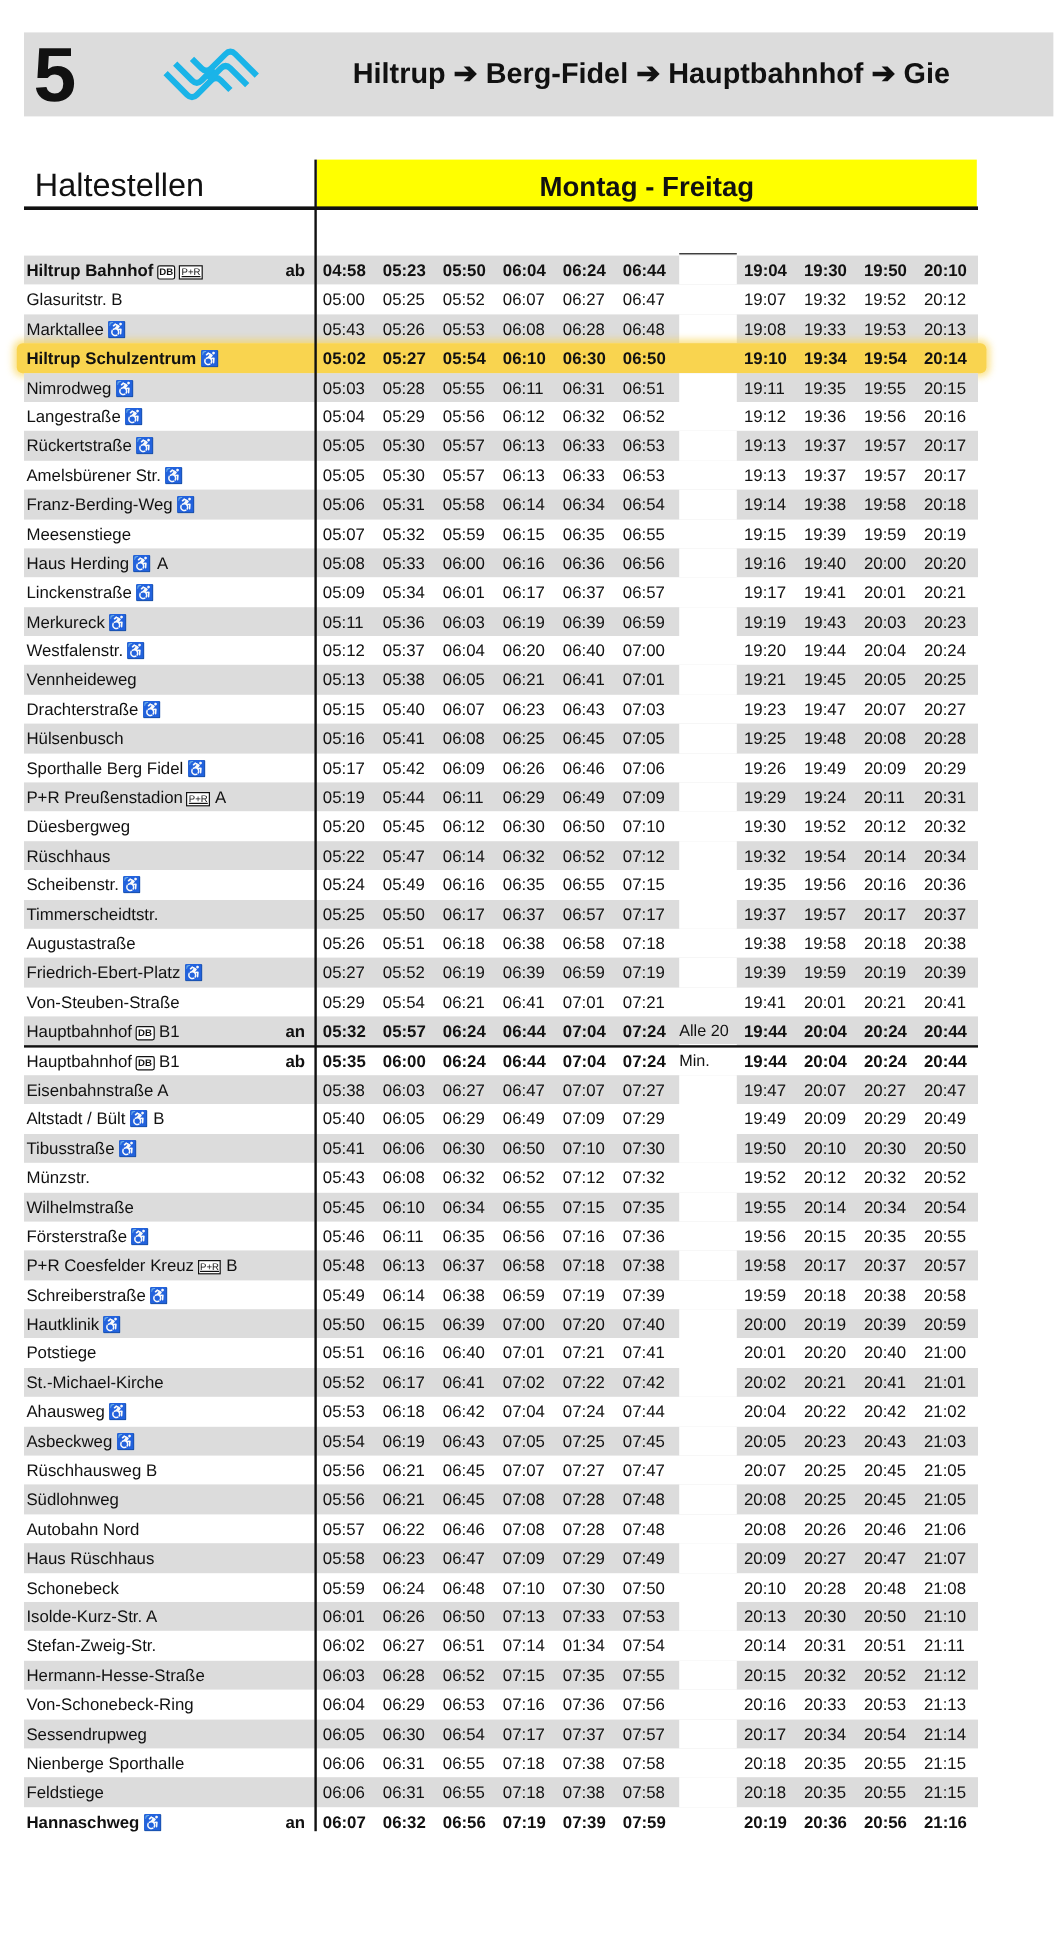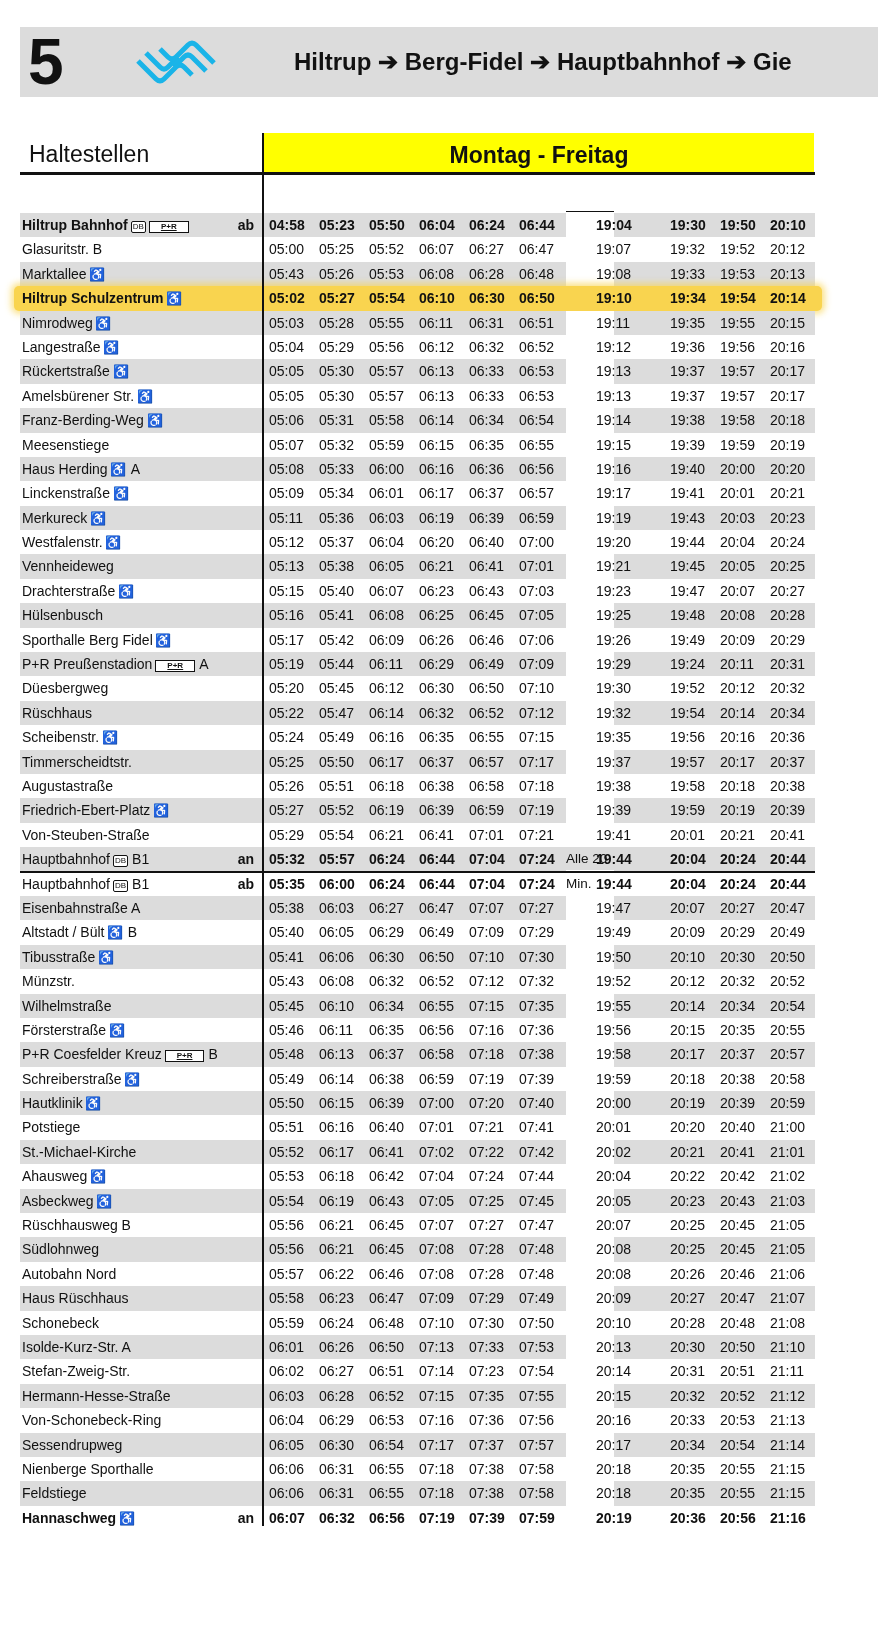--- a/index.html
+++ b/index.html
@@ -2,43 +2,43 @@
 <html><head>
 <meta charset="utf-8">
 <style>
   html, body { margin:0; padding:0; background:#ffffff; }
   body { width:878px; height:1625px; position:relative; overflow:hidden;
          font-family:"Liberation Sans", sans-serif; color:#111; }
   .header-band { position:absolute; left:20px; top:27px; width:858px; height:70px; background:#dcdcdc; }
   .line-number { position:absolute; left:28px; top:24px; font-size:64px; font-weight:bold; line-height:76px; letter-spacing:-1px; }
   .logo { position:absolute; left:130px; top:37px; width:92px; height:50px; }
   .route-title { position:absolute; left:277px; top:45px; font-size:24px; font-weight:bold; white-space:nowrap; line-height:34px;margin-left:17px; }
-  .stops-label { position:absolute; left:29px; top:141px; font-size:23px; line-height:26px; }
+  .stops-label { position:absolute; left:29px; top:141px; font-size:27px; line-height:26px; }
   .day-band { position:absolute; left:264px; top:133px; width:550px; height:40px; background:#ffff00; }
   .day-label { position:absolute; left:264px; top:133px; width:550px; height:40px; text-align:center; font-size:23px; font-weight:bold; line-height:44px; }
   .top-rule { position:absolute; left:20px; top:172px; width:795px; height:3px; background:#111; }
   .vert-rule { position:absolute; left:262px; top:133px; width:2px; height:1393px; background:#111; }
   .freq-bar { position:absolute; left:566px; top:211px; width:48px; height:1px; background:#111; }
   .rows { position:absolute; left:20px; top:213px; width:795px; }
   .row { position:relative; height:24.4px; width:795px; font-size:14px; line-height:24.4px; white-space:nowrap; }
   .row.shaded { background:#dcdcdc; }
   .row.bold { font-weight:bold; }
   .row.divider-bottom::after { content:""; position:absolute; left:0; right:0; bottom:-1px; height:2px; background:#111; }
   .row.divider-bottom .gapcell-mask { position:absolute; left:546px; width:48px; bottom:-2px; height:4px; background:#fff; }
   .row.highlight { background:transparent; }
   .hl { position:absolute; left:-6px; top:0; width:808px; height:24.4px; background:#f9d44f; border-radius:5px; box-shadow:0 0 6px 3px rgba(249,212,79,0.65); }
   .stop { position:absolute; left:2px; top:0; z-index:1; }
   .dir { position:absolute; left:215px; width:22px; text-align:center; top:0; font-weight:bold; z-index:1; }
   .t { position:absolute; top:0; width:48px; text-align:left; z-index:1; }
   .c0{left:249px}.c1{left:299px}.c2{left:349px}.c3{left:399px}.c4{left:449px}.c5{left:499px}
-  .c6{left:576px}.c7{left:650px}.c8{left:700px}.c9{left:750px}
+  .c6{left:600px}.c7{left:650px}.c8{left:700px}.c9{left:750px}
   .gap { position:absolute; left:546px; width:48px; text-align:left; top:0; font-weight:normal; z-index:1; font-size:13.5px; }
   .gapwhite { position:absolute; left:546px; width:48px; top:0; height:24.4px; background:#fff; }
-  .db-icon { display:inline-block; font-size:8px; font-weight:normal; line-height:10px; padding:0 1px; border:1.5px solid #111; border-radius:2px; vertical-align:1px; margin-left:3px; background:#fff; color:#111; }
-  .pr-icon { display:inline-block; font-size:8px; font-weight:bold; line-height:10px; padding:0 11px; border:1.5px solid #111; vertical-align:1px; margin-left:3px; text-decoration:underline; background:#fff; color:#111; }
+  .db-icon { display:inline-block; font-size:8px; font-weight:bold; line-height:10px; padding:0 1px; border:1.5px solid #111; border-radius:2px; vertical-align:1px; margin-left:3px; background:#fff; color:#111; }
+  .pr-icon { display:inline-block; font-size:8px; font-weight:normal; line-height:10px; padding:0 1px; border:1.5px solid #111; vertical-align:1px; margin-left:3px; text-decoration:underline; background:#fff; color:#111; }
   .wc { display:inline-block; font-size:13px; margin-left:3px; }
 </style>
 </head>
 <body>
 
 <div class="header-band"></div>
 <div class="line-number">5</div>
 <svg class="logo" viewBox="0 0 92 50">
   <g fill="none" stroke="#1ab4e8" stroke-width="5" stroke-linecap="butt" stroke-linejoin="round">
     <path d="M8 24 L26 42 Q30 46 34 42 L46 30 Q50 26 54 30 L62 38"></path>
@@ -696,21 +696,21 @@
       <span class="t c7">20:30</span>
       <span class="t c8">20:50</span>
       <span class="t c9">21:10</span>
     </div>
     <div class="row">
       <span class="stop"><span>Stefan-Zweig-Str.</span></span>
       <span class="t c0">06:02</span>
       <span class="t c1">06:27</span>
       <span class="t c2">06:51</span>
       <span class="t c3">07:14</span>
-      <span class="t c4">07:23</span>
+      <span class="t c4">01:34</span>
       <span class="t c5">07:54</span>
       <span class="t c6">20:14</span>
       <span class="t c7">20:31</span>
       <span class="t c8">20:51</span>
       <span class="t c9">21:11</span>
     </div>
     <div class="row shaded">
       <div class="gapwhite"></div>
       <span class="stop"><span>Hermann-Hesse-Straße</span></span>
       <span class="t c0">06:03</span>

